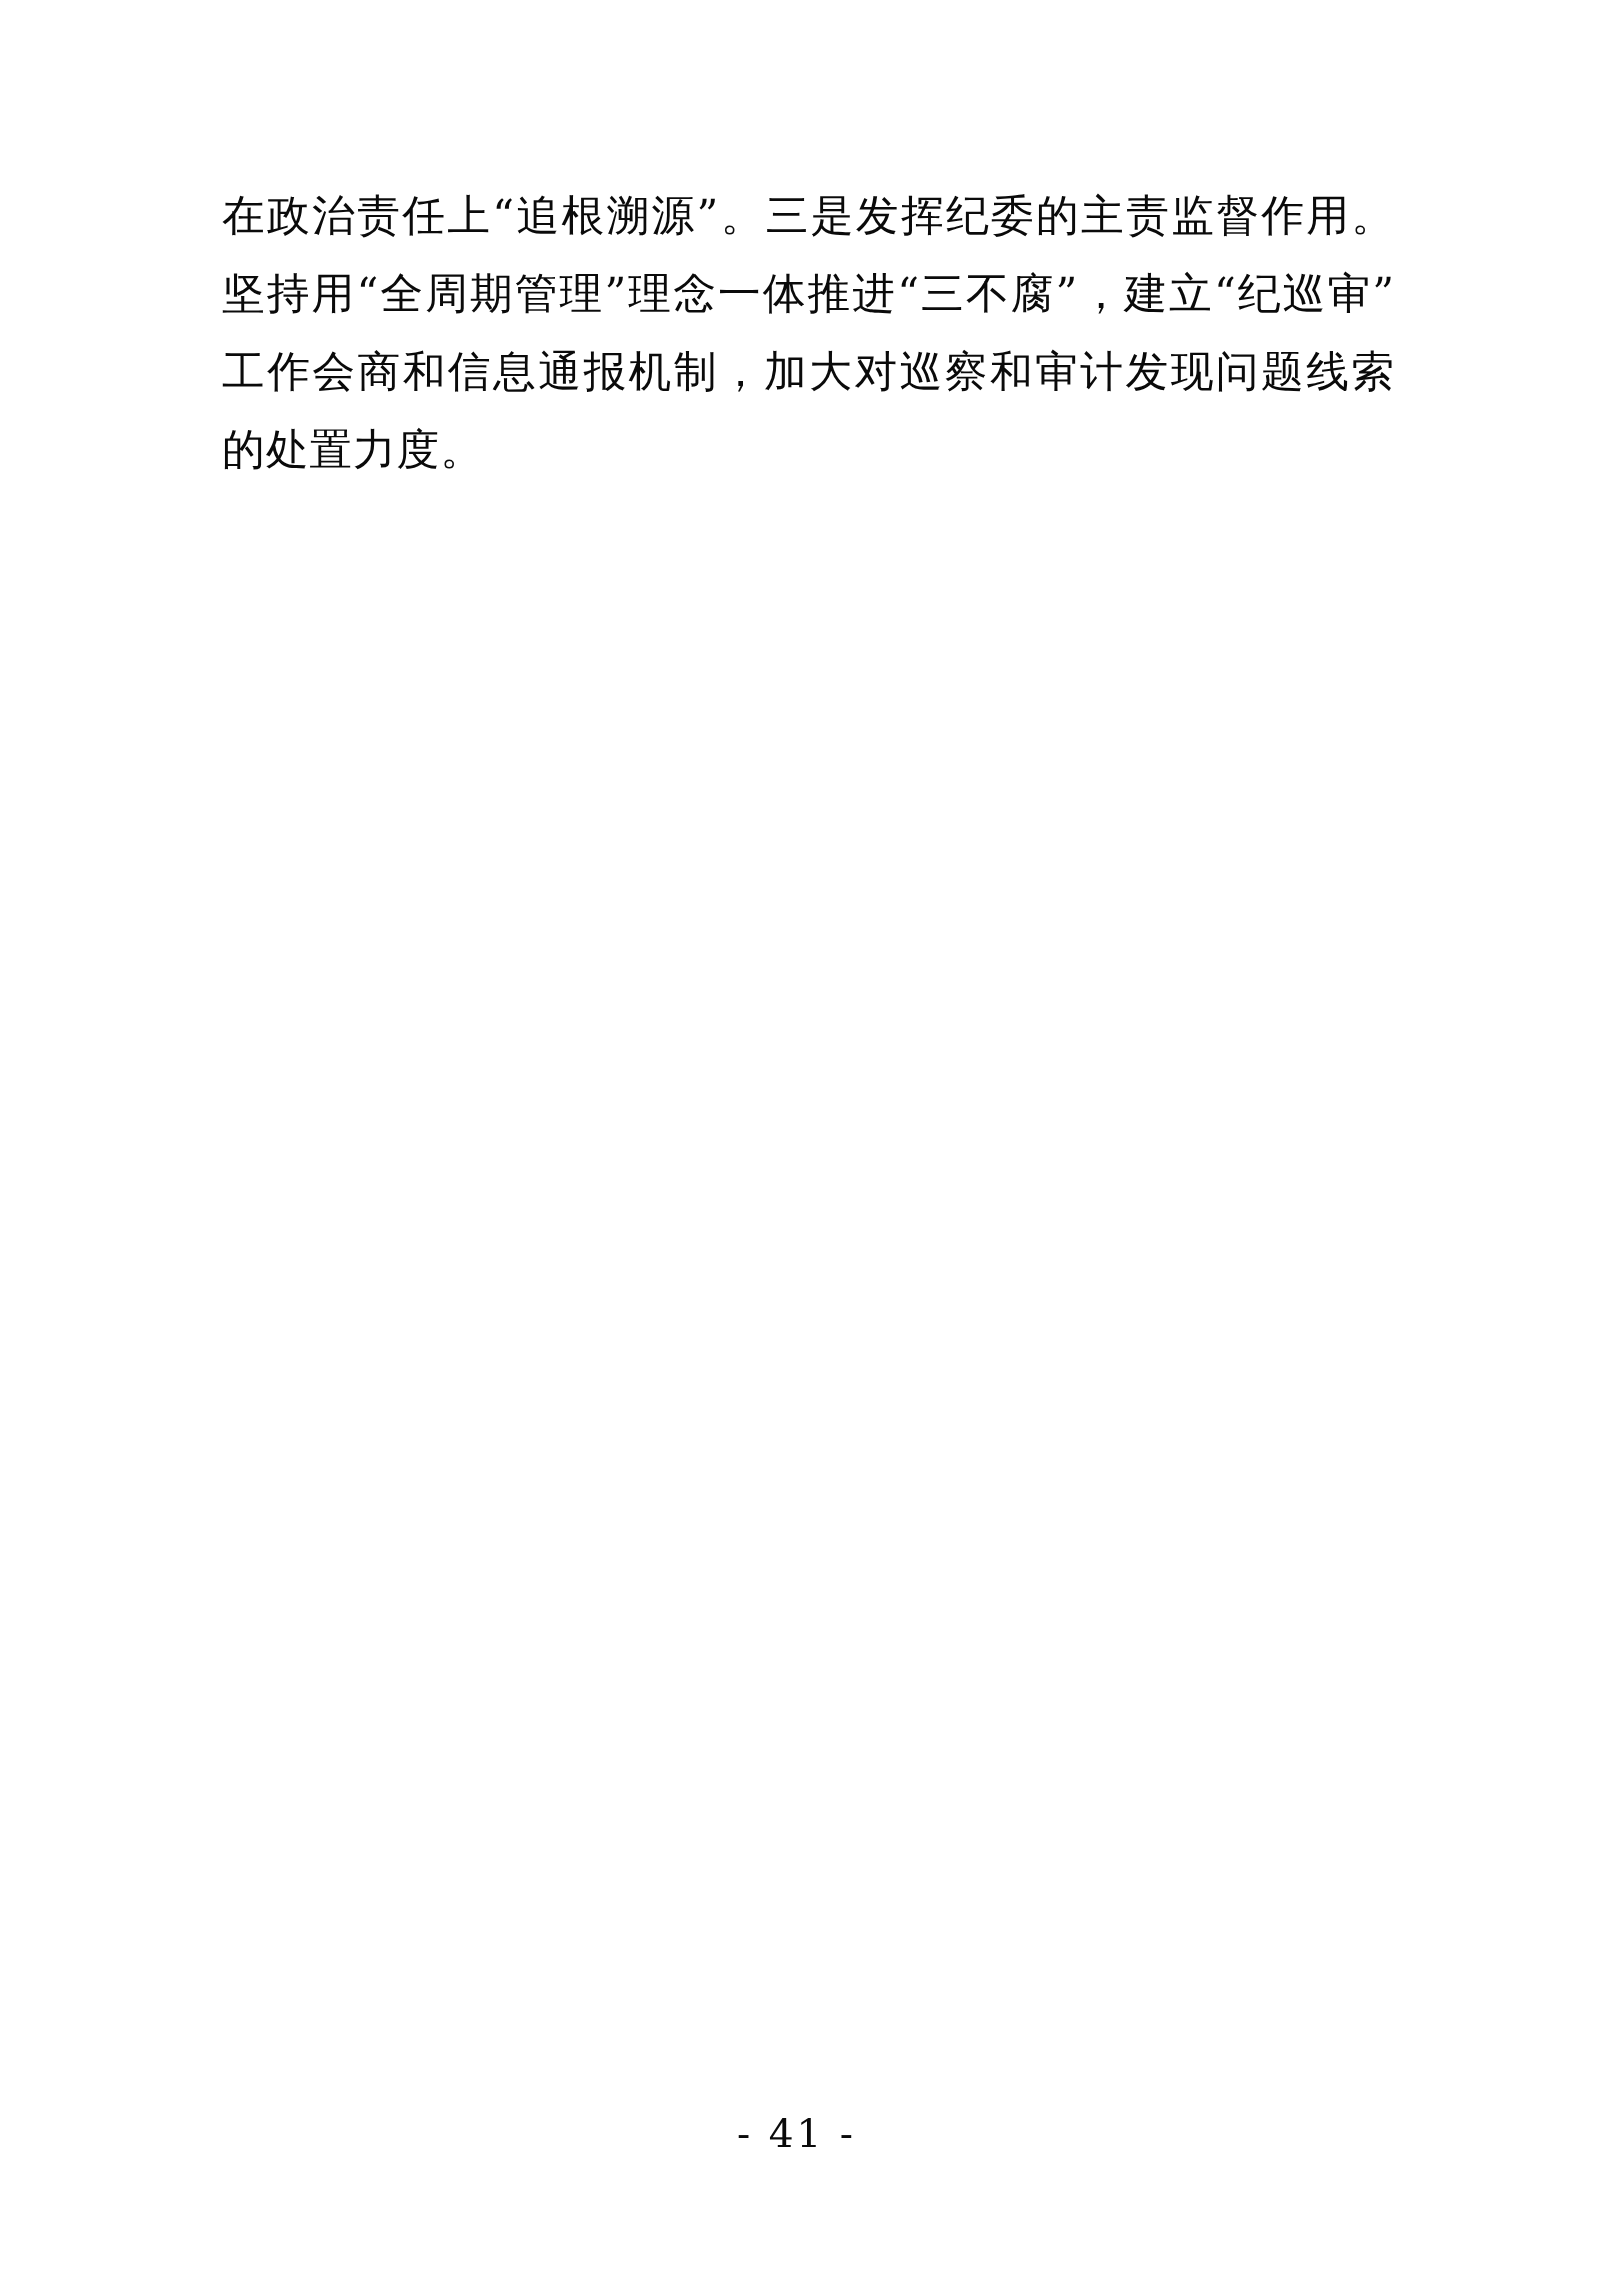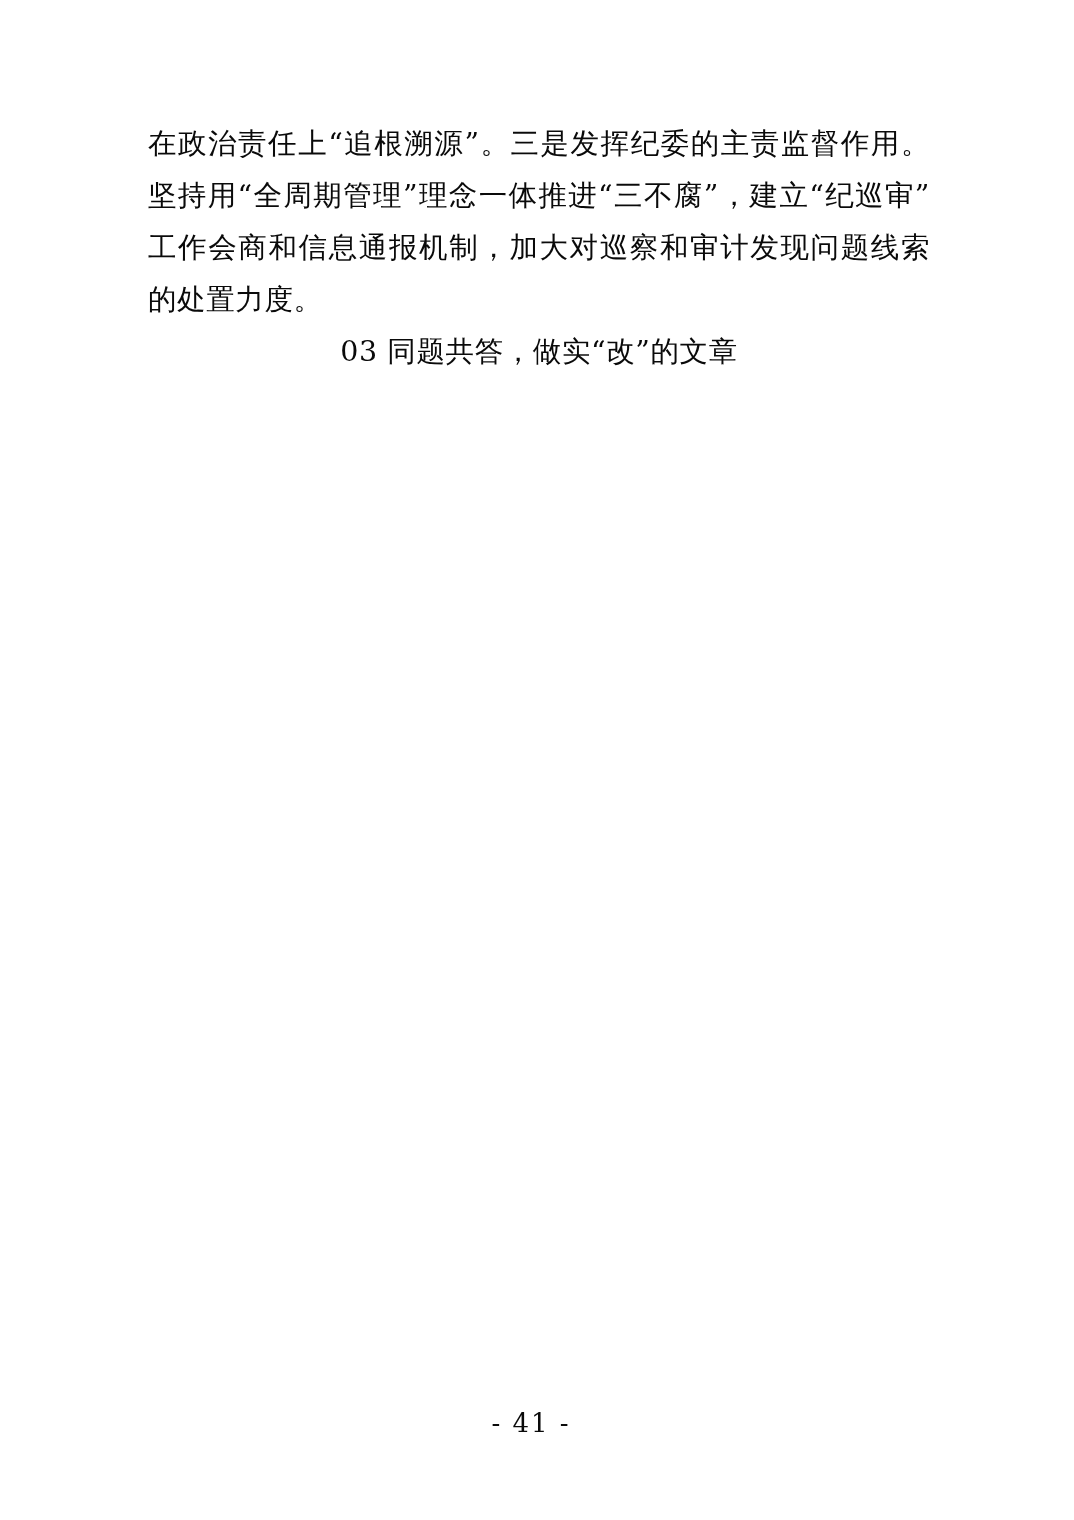--- a/index.html
+++ b/index.html
@@ -56,16 +56,15 @@
     letter-spacing: 2px;
     color: #0a0a0a;
   }
 </style>
 </head>
 <body>
 
 <div class="page">
   <div class="content">
     <p class="para">在政治责任上“追根溯源”。三是发挥纪委的主责监督作用。坚持用“全周期管理”理念一体推进“三不腐”，建立“纪巡审”工作会商和信息通报机制，加大对巡察和审计发现问题线索的处置力度。</p>
-    <p class="heading">03 同题共答，做实“改”的文章</p>
   </div>
   <div class="footer">- 41 -</div>
 </div>
 
 </body></html>

